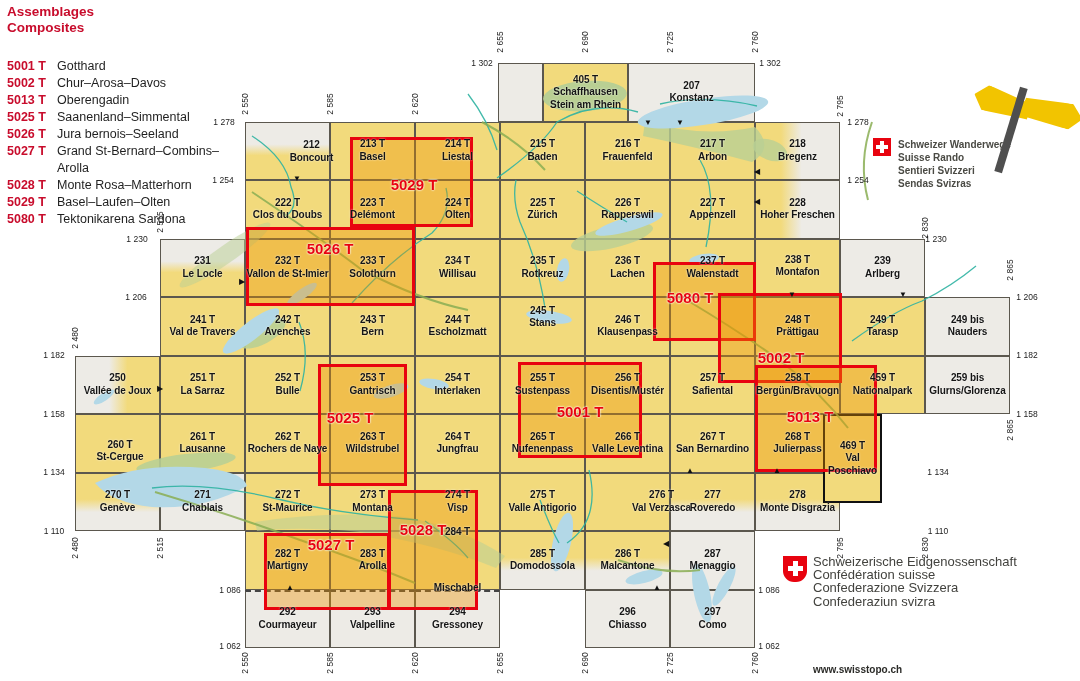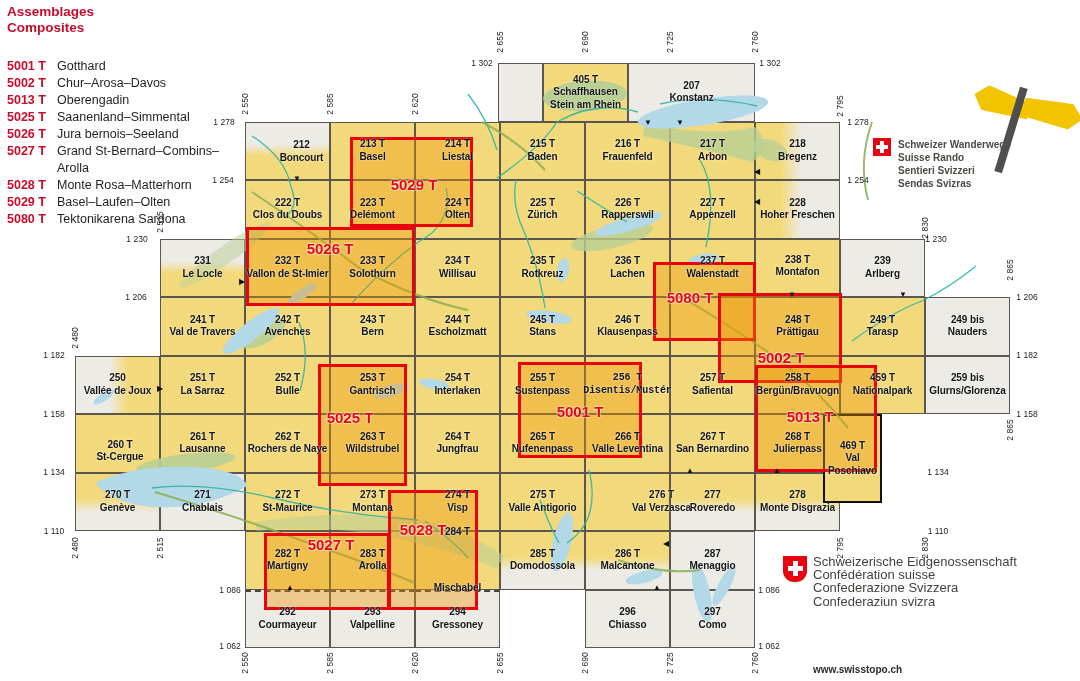--- a/index.html
+++ b/index.html
@@ -182,21 +182,21 @@
         <span>405 T</span>
         <span>Schaffhausen</span>
         <span>Stein am Rhein</span>
       </div>
       <div class="tile f-out" style="left: 628px; top: 63px; width: 127px; height: 58.5px;"></div>
       <div class="tile-label" style="left: 628px; top: 63px; width: 127px; height: 58.5px;">
         <span>207</span>
         <span>Konstanz</span>
       </div>
       <div class="tile f-mixT" style="left: 245px; top: 121.5px; width: 85px; height: 58.5px;"></div>
-      <div class="tile-label" style="left: 259px; top: 121.5px; width: 85px; height: 60px;">
+      <div class="tile-label" style="left: 245px; top: 121.5px; width: 85px; height: 60px; padding-left: 24px;">
         <span>212</span>
         <span>Boncourt</span>
       </div>
       <div class="tile f-in" style="left: 330px; top: 121.5px; width: 85px; height: 58.5px;"></div>
       <div class="tile-label" style="left: 330px; top: 121.5px; width: 85px; height: 58.5px;">
         <span>213 T</span>
         <span>Basel</span>
       </div>
       <div class="tile f-in" style="left: 415px; top: 121.5px; width: 85px; height: 58.5px;"></div>
       <div class="tile-label" style="left: 415px; top: 121.5px; width: 85px; height: 58.5px;">
@@ -317,21 +317,21 @@
       <div class="tile-label" style="left: 330px; top: 297px; width: 85px; height: 58.5px;">
         <span>243 T</span>
         <span>Bern</span>
       </div>
       <div class="tile f-in" style="left: 415px; top: 297px; width: 85px; height: 58.5px;"></div>
       <div class="tile-label" style="left: 415px; top: 297px; width: 85px; height: 58.5px;">
         <span>244 T</span>
         <span>Escholzmatt</span>
       </div>
       <div class="tile f-in" style="left: 500px; top: 297px; width: 85px; height: 58.5px;"></div>
-      <div class="tile-label" style="left: 500px; top: 297px; width: 85px; height: 58.5px;">
+      <div class="tile-label" style="left: 500px; top: 288px; width: 85px; height: 58.5px;">
         <span>245 T</span>
         <span>Stans</span>
       </div>
       <div class="tile f-in" style="left: 585px; top: 297px; width: 85px; height: 58.5px;"></div>
       <div class="tile-label" style="left: 585px; top: 297px; width: 85px; height: 58.5px;">
         <span>246 T</span>
         <span>Klausenpass</span>
       </div>
       <div class="tile f-in" style="left: 670px; top: 297px; width: 85px; height: 58.5px;"></div>
       <div class="tile f-in" style="left: 755px; top: 297px; width: 85px; height: 58.5px;"></div>
@@ -373,21 +373,21 @@
       <div class="tile-label" style="left: 415px; top: 355.5px; width: 85px; height: 58.5px;">
         <span>254 T</span>
         <span>Interlaken</span>
       </div>
       <div class="tile f-in" style="left: 500px; top: 355.5px; width: 85px; height: 58.5px;"></div>
       <div class="tile-label" style="left: 500px; top: 355.5px; width: 85px; height: 58.5px;">
         <span>255 T</span>
         <span>Sustenpass</span>
       </div>
       <div class="tile f-in" style="left: 585px; top: 355.5px; width: 85px; height: 58.5px;"></div>
-      <div class="tile-label" style="left: 585px; top: 355.5px; width: 85px; height: 58.5px; font-family: Liberation Mono, monospace;">
+      <div class="tile-label" style="left: 585px; top: 355.5px; width: 85px; height: 58.5px;">
         <span>256 T</span>
         <span>Disentis/Mustér</span>
       </div>
       <div class="tile f-in" style="left: 670px; top: 355.5px; width: 85px; height: 58.5px;"></div>
       <div class="tile-label" style="left: 670px; top: 355.5px; width: 85px; height: 58.5px;">
         <span>257 T</span>
         <span>Safiental</span>
       </div>
       <div class="tile f-in" style="left: 755px; top: 355.5px; width: 85px; height: 58.5px;"></div>
       <div class="tile-label" style="left: 755px; top: 355.5px; width: 85px; height: 58.5px;">

